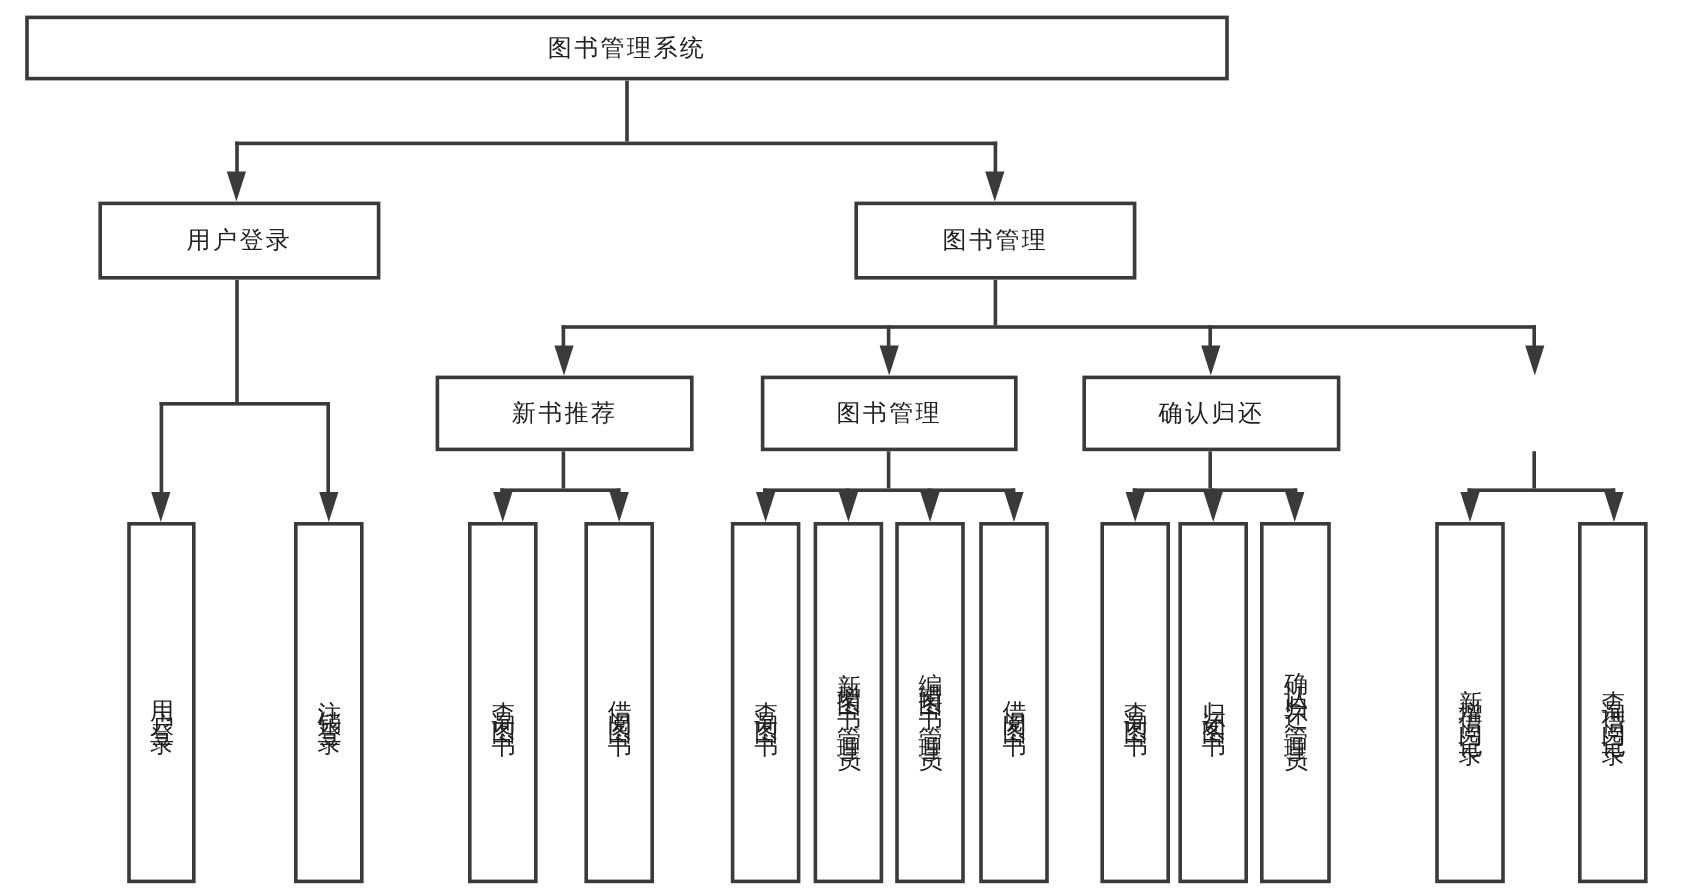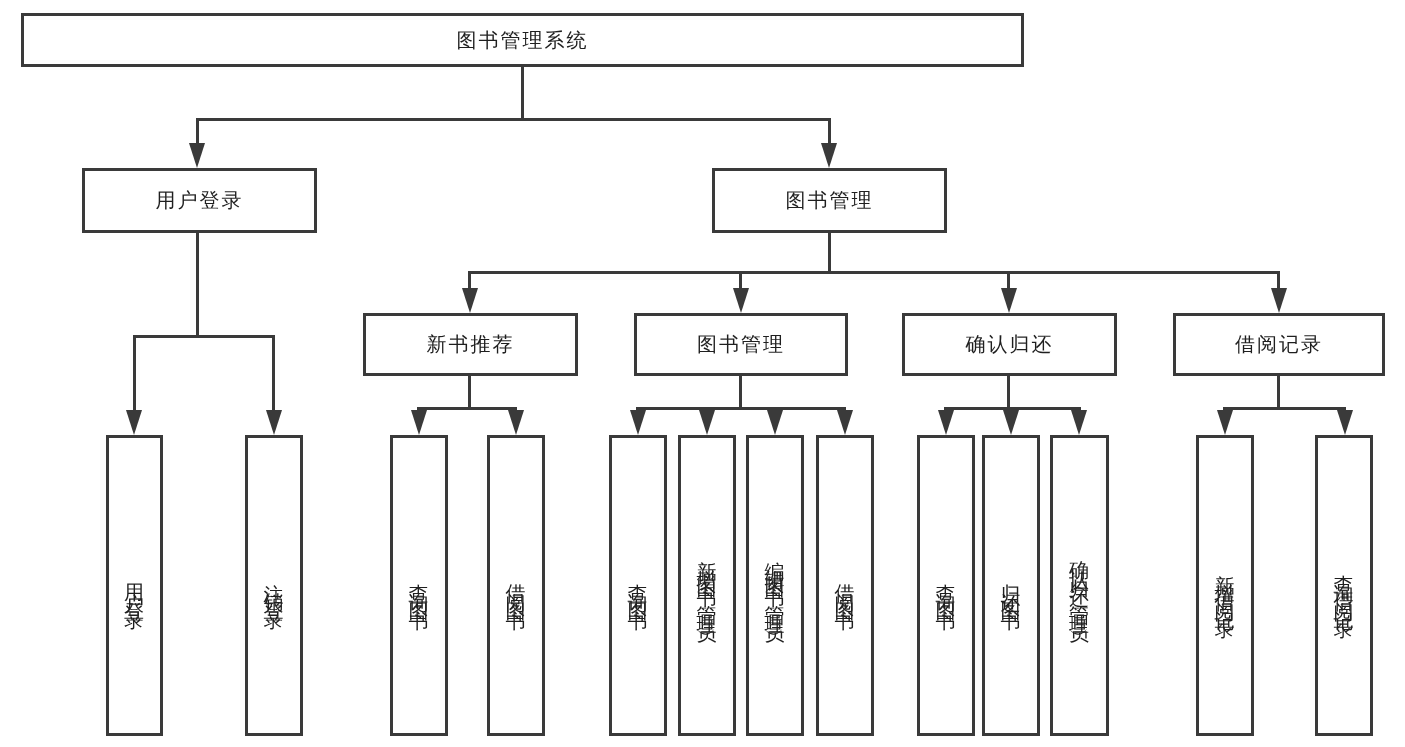--- a/index.html
+++ b/index.html
@@ -50,23 +50,20 @@
   </div>
 
   <div class="box" style="left:363px;top:313px;width:215px;height:63px;font-family:Liberation Serif, serif;">
     <span>新书推荐</span>
   </div>
   <div class="box" style="left:634px;top:313px;width:214px;height:63px;">
     <span>图书管理</span>
   </div>
   <div class="box" style="left:902px;top:313px;width:215px;height:63px;">
     <span>确认归还</span>
-  </div>
-  <div class="box" style="left:1173px;top:313px;width:212px;height:63px;">
-    <span>借阅记录</span>
   </div>
 
   <div class="vbox" style="left:106px;width:57px;">
     <span class="vtext">用户登录</span>
   </div>
   <div class="vbox" style="left:245px;width:58px;">
     <span class="vtext">注销登录</span>
   </div>
 
   <div class="vbox" style="left:390px;width:58px;">

